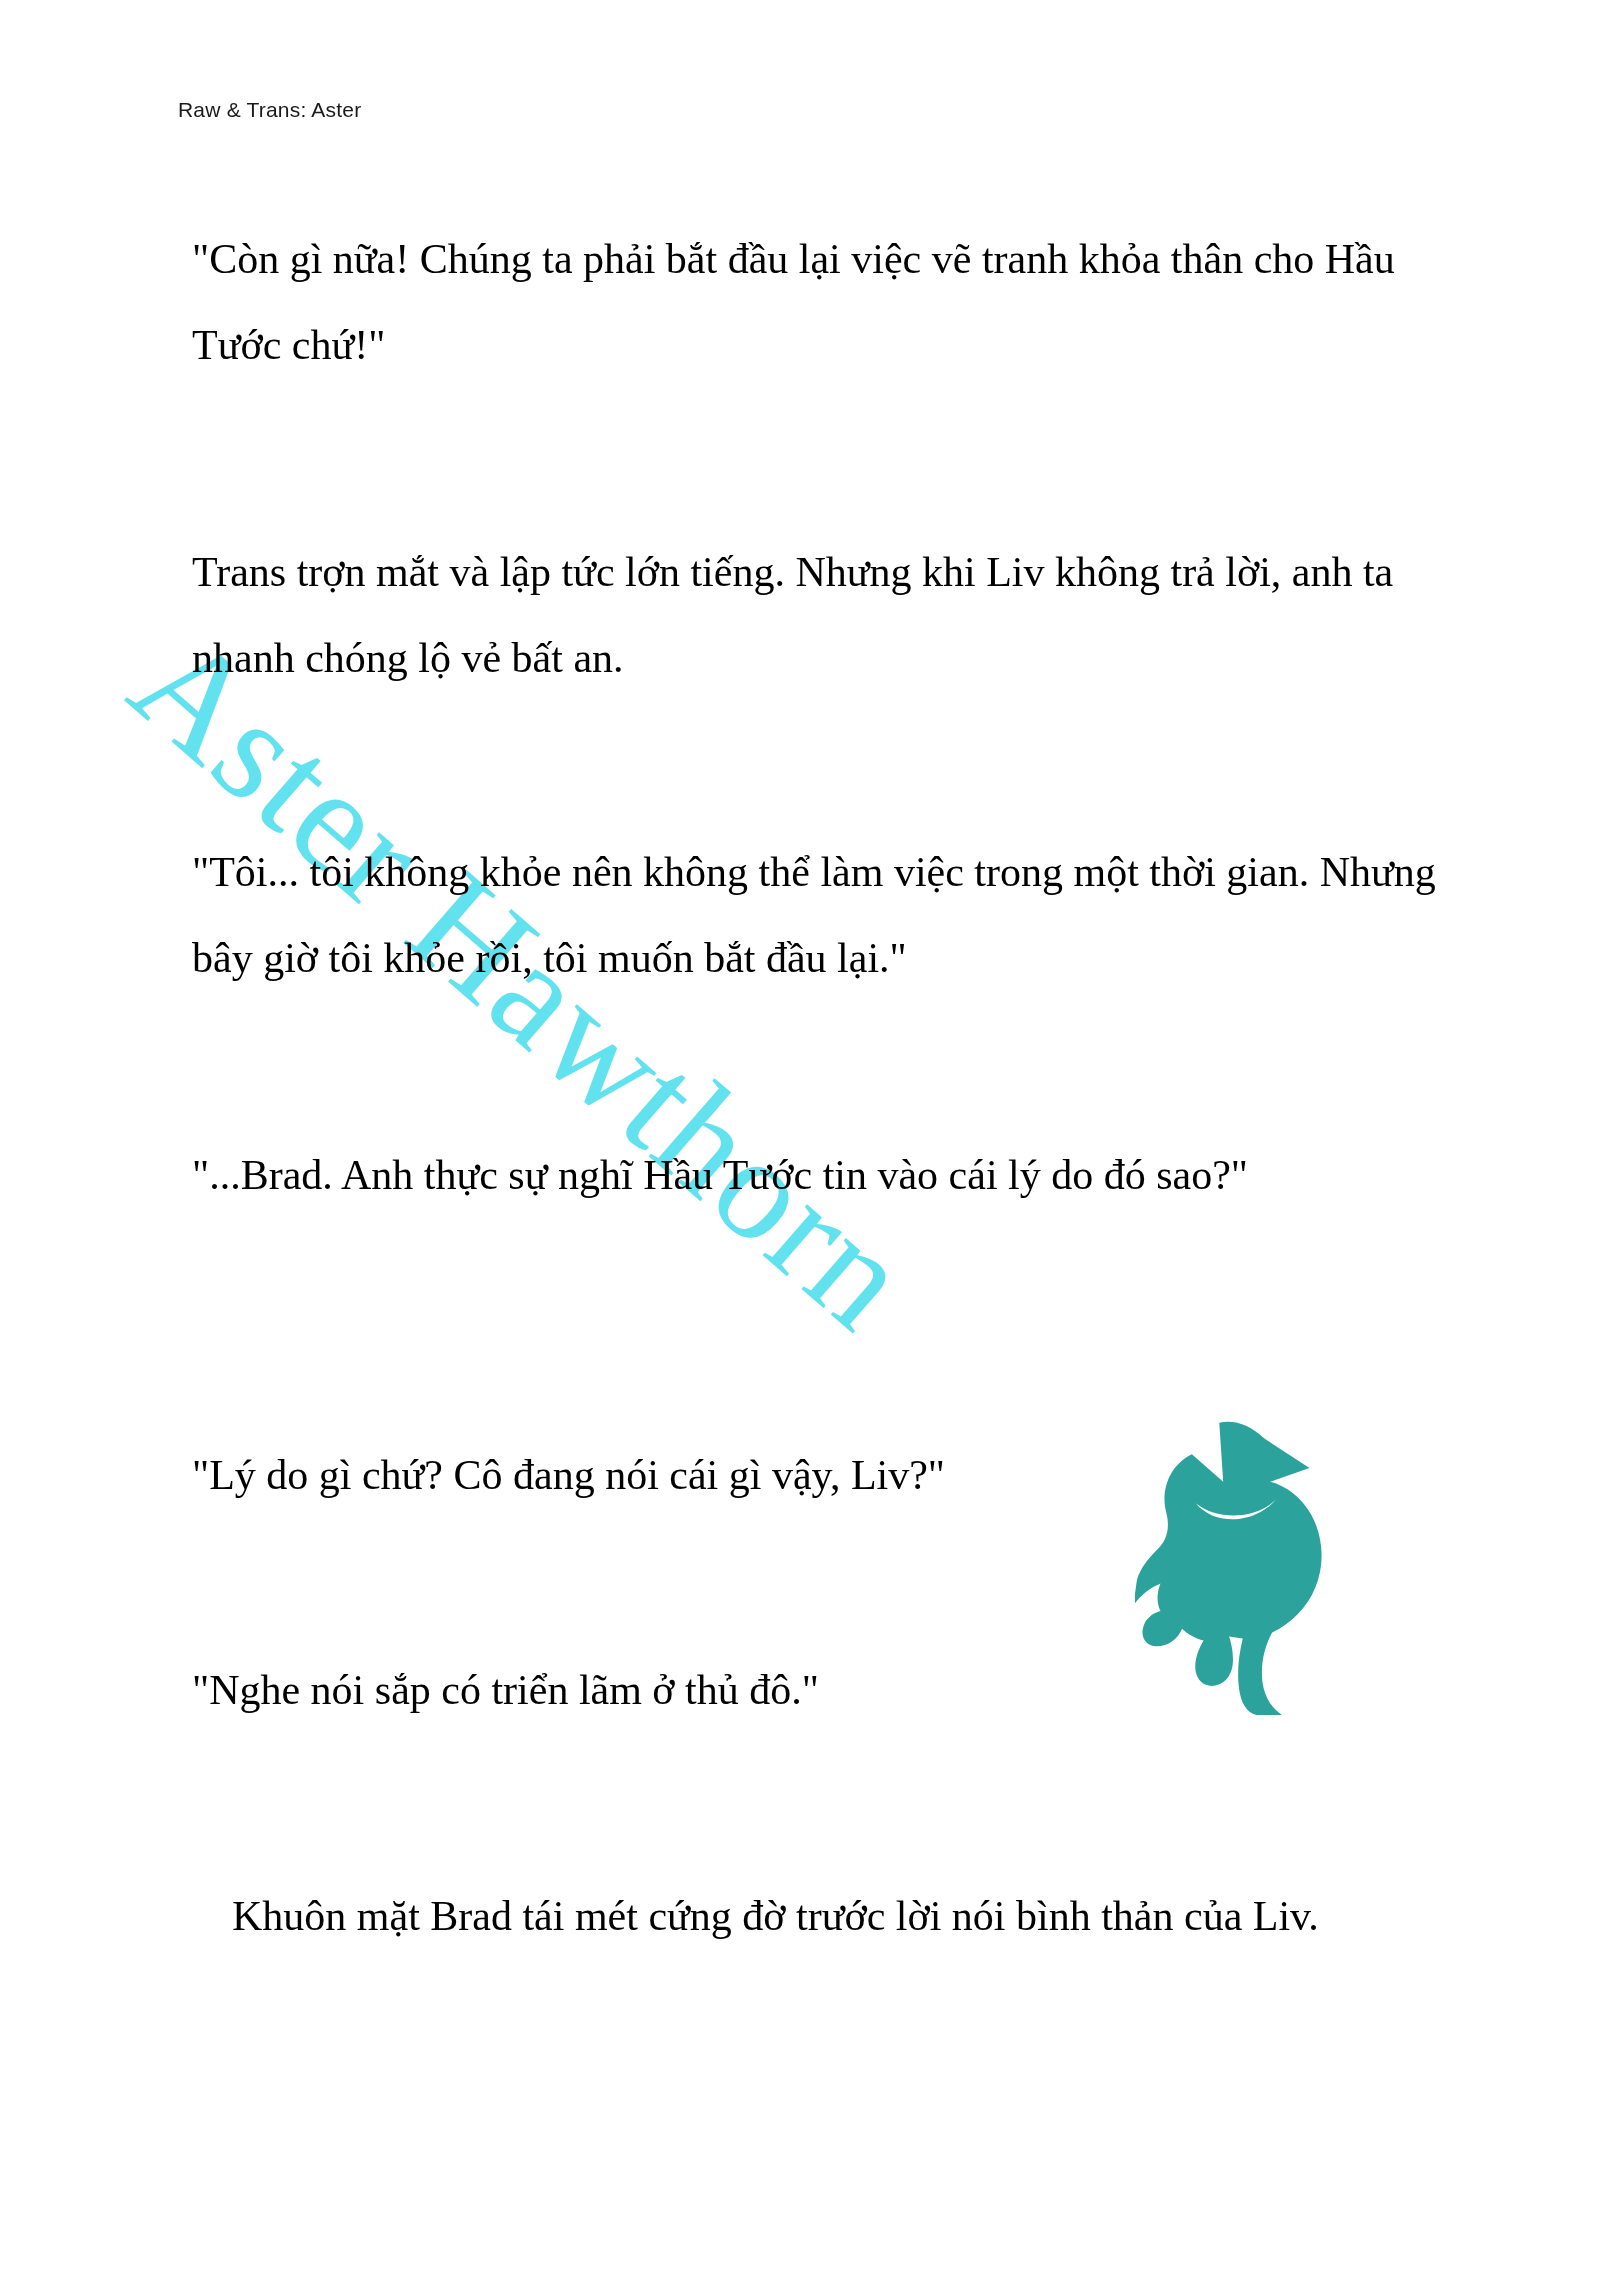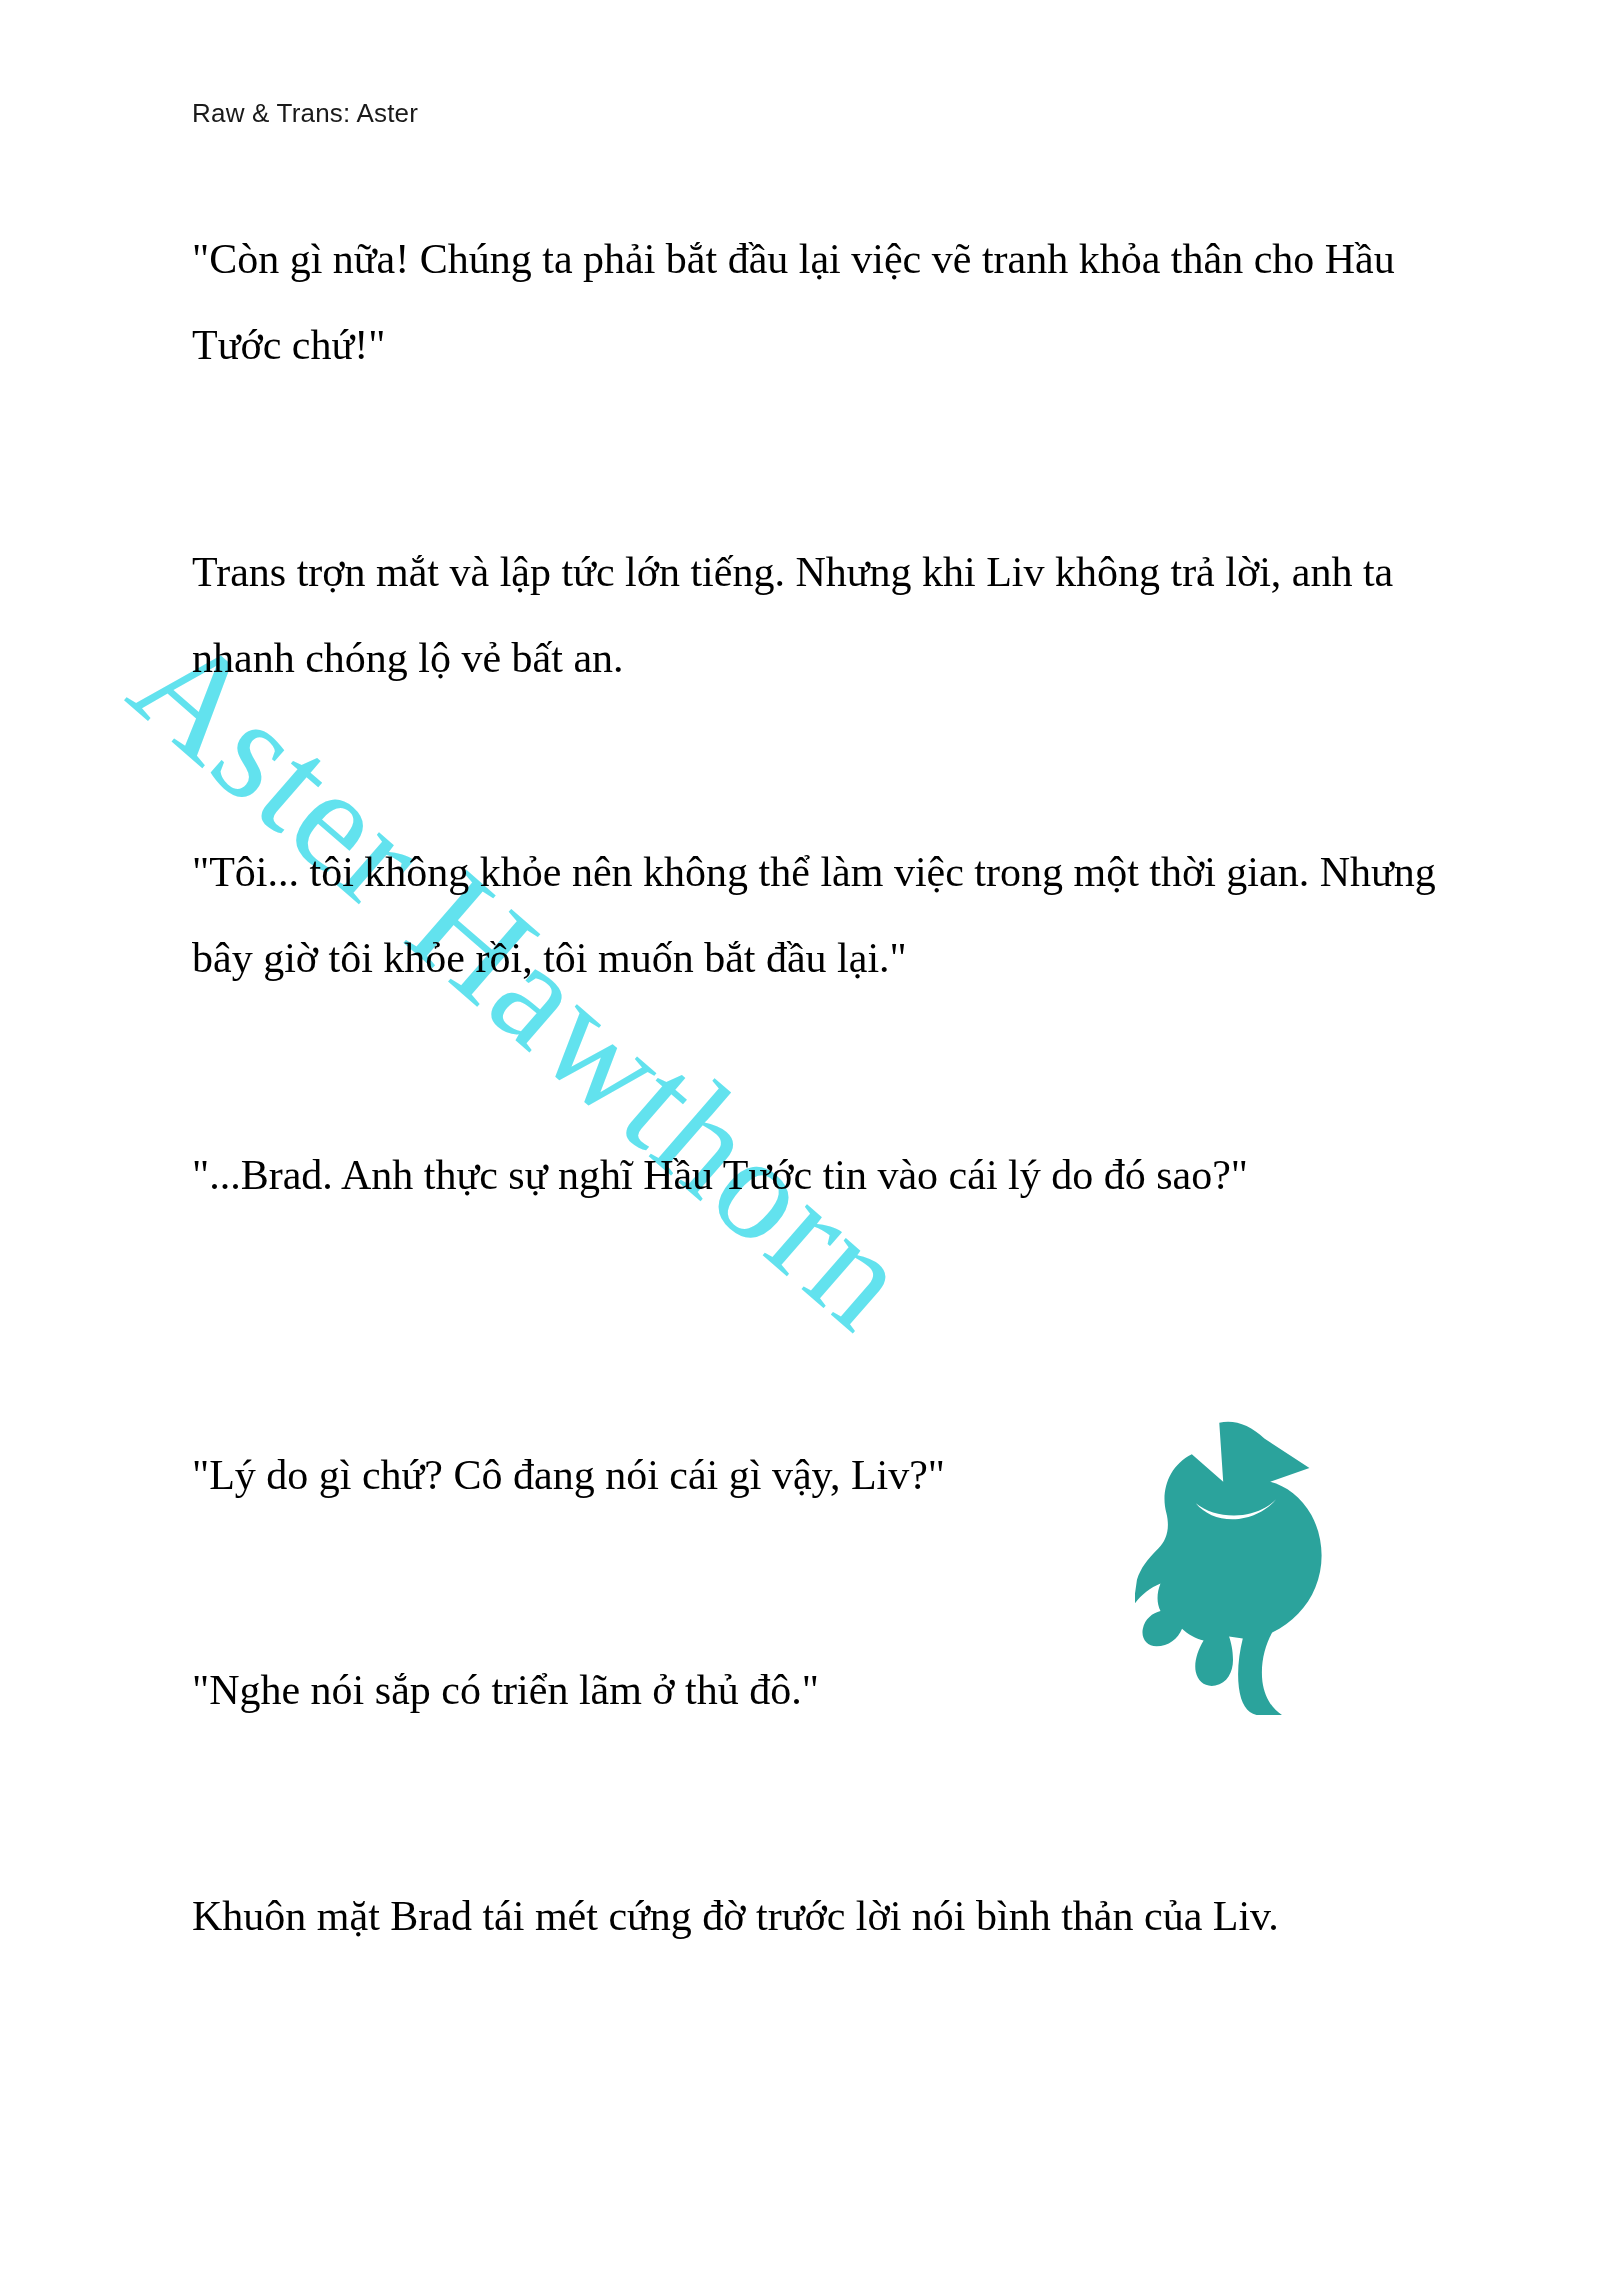--- a/index.html
+++ b/index.html
@@ -13,24 +13,24 @@
     width: 1621px;
     height: 2293px;
     background: #ffffff;
     overflow: hidden;
     font-family: "Liberation Serif", "DejaVu Serif", serif;
   }
 
   
   .header {
     position: absolute;
-    left: 192px;
+    left: 178px;
     top: 98px;
     font-family: "Liberation Sans", "DejaVu Sans", sans-serif;
-    font-size: 26px;
+    font-size: 21px;
     font-weight: 400;
     color: #1a1a1a;
     letter-spacing: 0.2px;
     white-space: nowrap;
   }
 
   
   .watermark-layer {
     position: absolute;
     left: 0;
@@ -82,21 +82,21 @@
     text-align: left;
     white-space: pre-line;
   }
 
   .p1 { top: 174px; }
   .p2 { top: 487px; }
   .p3 { top: 787px; }
   .p4 { top: 1090px; }
   .p5 { top: 1390px; }
   .p6 { top: 1605px; }
-  .p7 { top: 1831px; }
+  .p7 { top: 1831px; margin-left: 40px; }
 </style>
 </head>
 <body>
 
 <div class="page">
 
   <div class="header">Raw &amp; Trans: Aster</div>
 
   <div class="watermark-layer">
     <div class="watermark-text">Aster Hawthorn</div>

